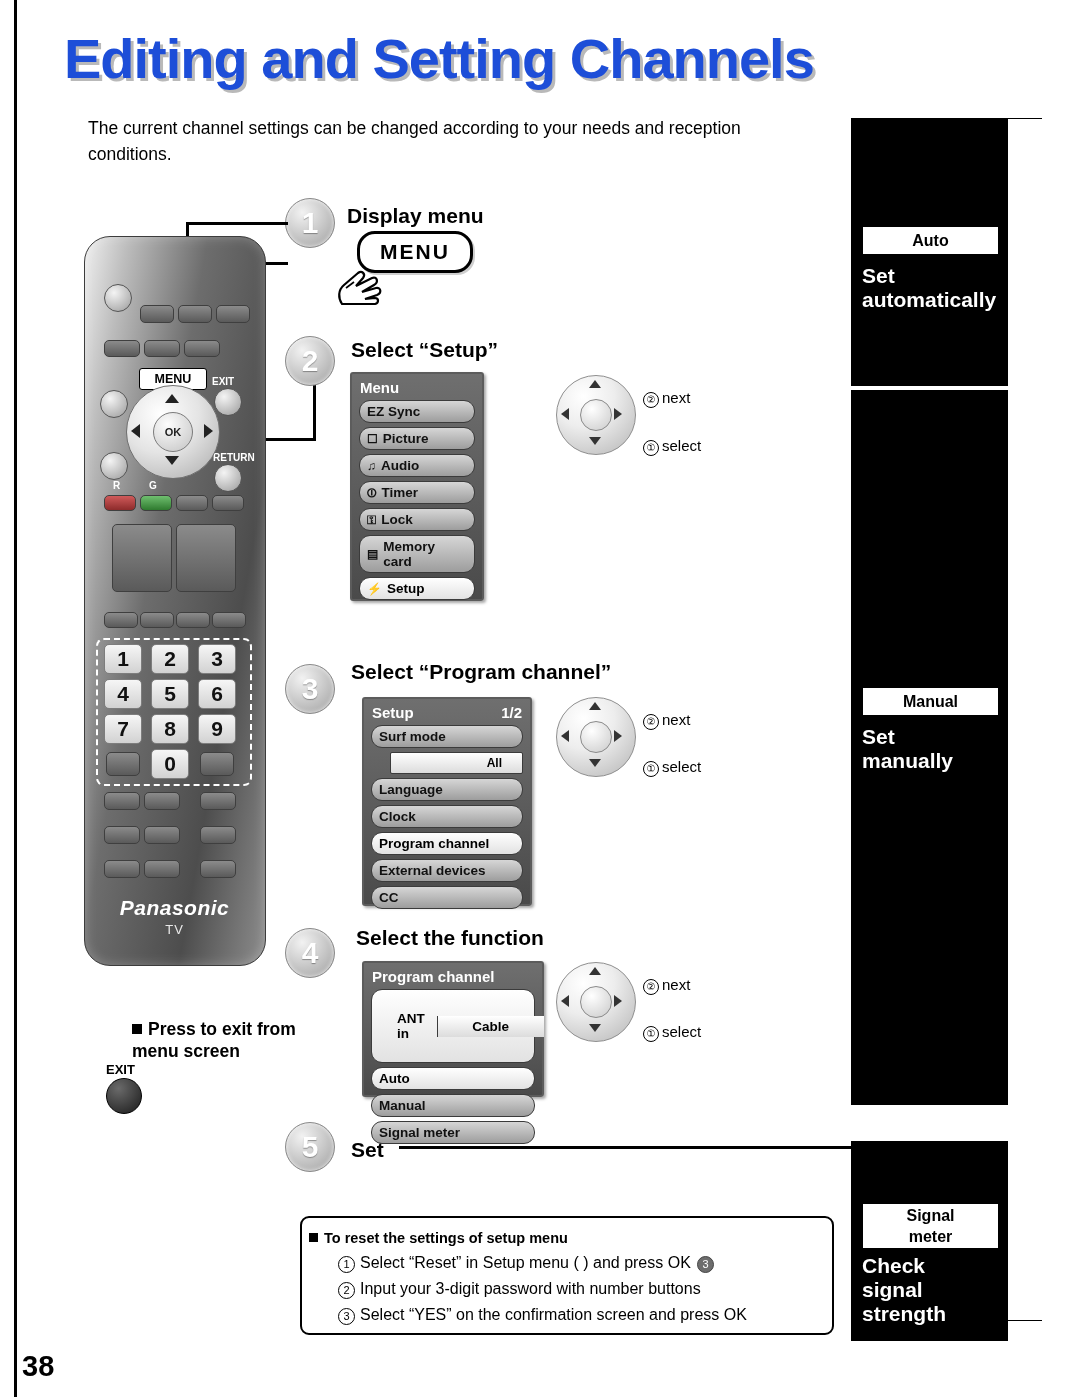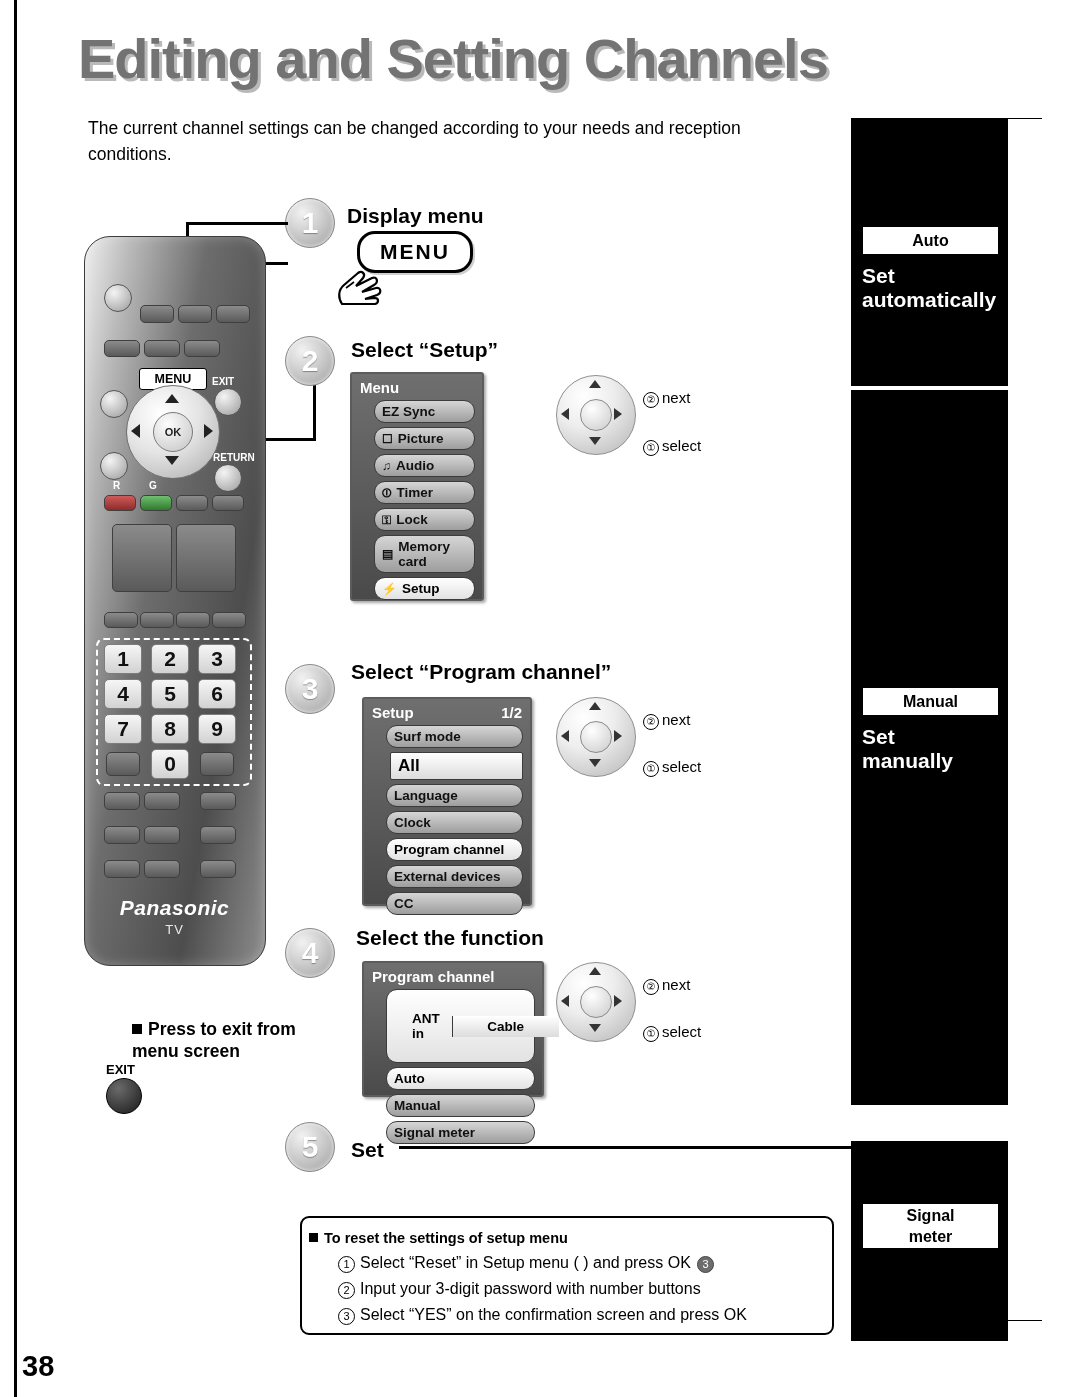--- a/index.html
+++ b/index.html
@@ -11,23 +11,23 @@
   
   .page-border-left {
     position:absolute; left:0; top:0; width:14px; height:1397px; background:#ffffff;
     border-right:3px solid #000;
   }
   .page-num {
     position:absolute; left:22px; bottom:14px; font-size:29px; font-weight:bold;
   }
   
   .title {
-    position:absolute; left:78px; top:26px; width:940px;
+    position:absolute; left:64px; top:26px; width:940px;
     font-size:56px; font-weight:bold; letter-spacing:-1px;
-    color:#737373; text-shadow:3px 3px 0 #b9b9b9;
+    color:#1d4ed8; text-shadow:3px 3px 0 #b9b9b9;
   }
   .intro {
     position:absolute; left:88px; top:115px; width:735px;
     font-size:17.5px; line-height:26px;
   }
   
   .rp {
     position:absolute; left:851px; width:157px; background:#000; color:#fff;
   }
   .rp.auto  { top:118px; height:268px; }
@@ -145,33 +145,33 @@
   .osd {
     position:absolute; border:2px solid #5c5c5c; border-radius:3px;
     background:linear-gradient(#6f6f6f,#4a4a4a);
     box-shadow:2px 2px 3px rgba(0,0,0,.35);
   }
   .osd-title {
     color:#fff; font-size:15px; font-weight:bold; padding:5px 8px 4px 8px;
     display:flex; justify-content:space-between; align-items:center;
   }
   .osd-row {
-    margin:0 7px 4px 22px; background:linear-gradient(#d6d6d6,#9d9d9d);
+    margin:0 7px 4px 7px; background:linear-gradient(#d6d6d6,#9d9d9d);
     border:1px solid #3b3b3b; border-radius:11px;
     color:#111; font-size:13.5px; font-weight:bold; padding:3px 7px;
     display:flex; align-items:center; gap:5px;
   }
   .osd-row.sel {
     background:linear-gradient(#ffffff,#e2e2e2); color:#000;
   }
   .osd-row .ic { font-size:12px; }
   .osd-sub {
     margin:0 7px 4px 26px; background:linear-gradient(#ffffff,#dcdcdc);
-    border:1px solid #3b3b3b; color:#000; font-size:17px; font-weight:bold;
-    padding:3px 7px; text-align:left; border-radius:2px;
+    border:1px solid #3b3b3b; color:#000; font-size:12px; font-weight:bold;
+    padding:3px 20px; text-align:right; border-radius:2px;
   }
   .osd-row.split { justify-content:space-between; padding:18px; }
   .osd-row.split .lbl { padding:3px 7px; }
   .osd-row.split .val {
     background:linear-gradient(#ffffff,#dcdcdc); border-left:1px solid #3b3b3b;
     padding:3px 16px; min-width:74px; text-align:center;
   }
   
   .wheel {
     position:absolute; width:78px; height:78px; border-radius:50%;
@@ -223,20 +223,25 @@
   <div class="rp-tab" style="top:297px;">Manual</div>
   <div class="rp-cap" style="top:335px;">
     <div>Set</div>
     <div>manually</div>
   </div>
 </div>
 <div class="rp signal">
   <div class="rp-tab two" style="top:62px;">
     <span>Signal</span>
     <span>meter</span>
+  </div>
+  <div class="rp-cap" style="top:113px;">
+    <div>Check</div>
+    <div>signal</div>
+    <div>strength</div>
   </div>
 </div>
 <div class="panel-hairline" style="top:118px;"></div>
 <div class="panel-hairline" style="top:1320px;"></div>
 
 <div class="step" style="left:285px; top:198px;">1</div>
 <div class="step-label" style="left:347px; top:204px;">Display menu</div>
 <div class="menu-bubble">MENU</div>
 <svg class="hand" viewBox="0 0 60 60">
   <path d="M10 46 C6 40 6 32 12 27 L26 15 C30 12 34 16 31 20 L24 28 L40 20 C45 18 47 24 42 27 L30 34 L44 30 C49 29 50 35 45 37 L33 41 L43 40 C47 40 47 45 43 46 Z" fill="#ffffff" stroke="#000" stroke-width="2.2"></path>

